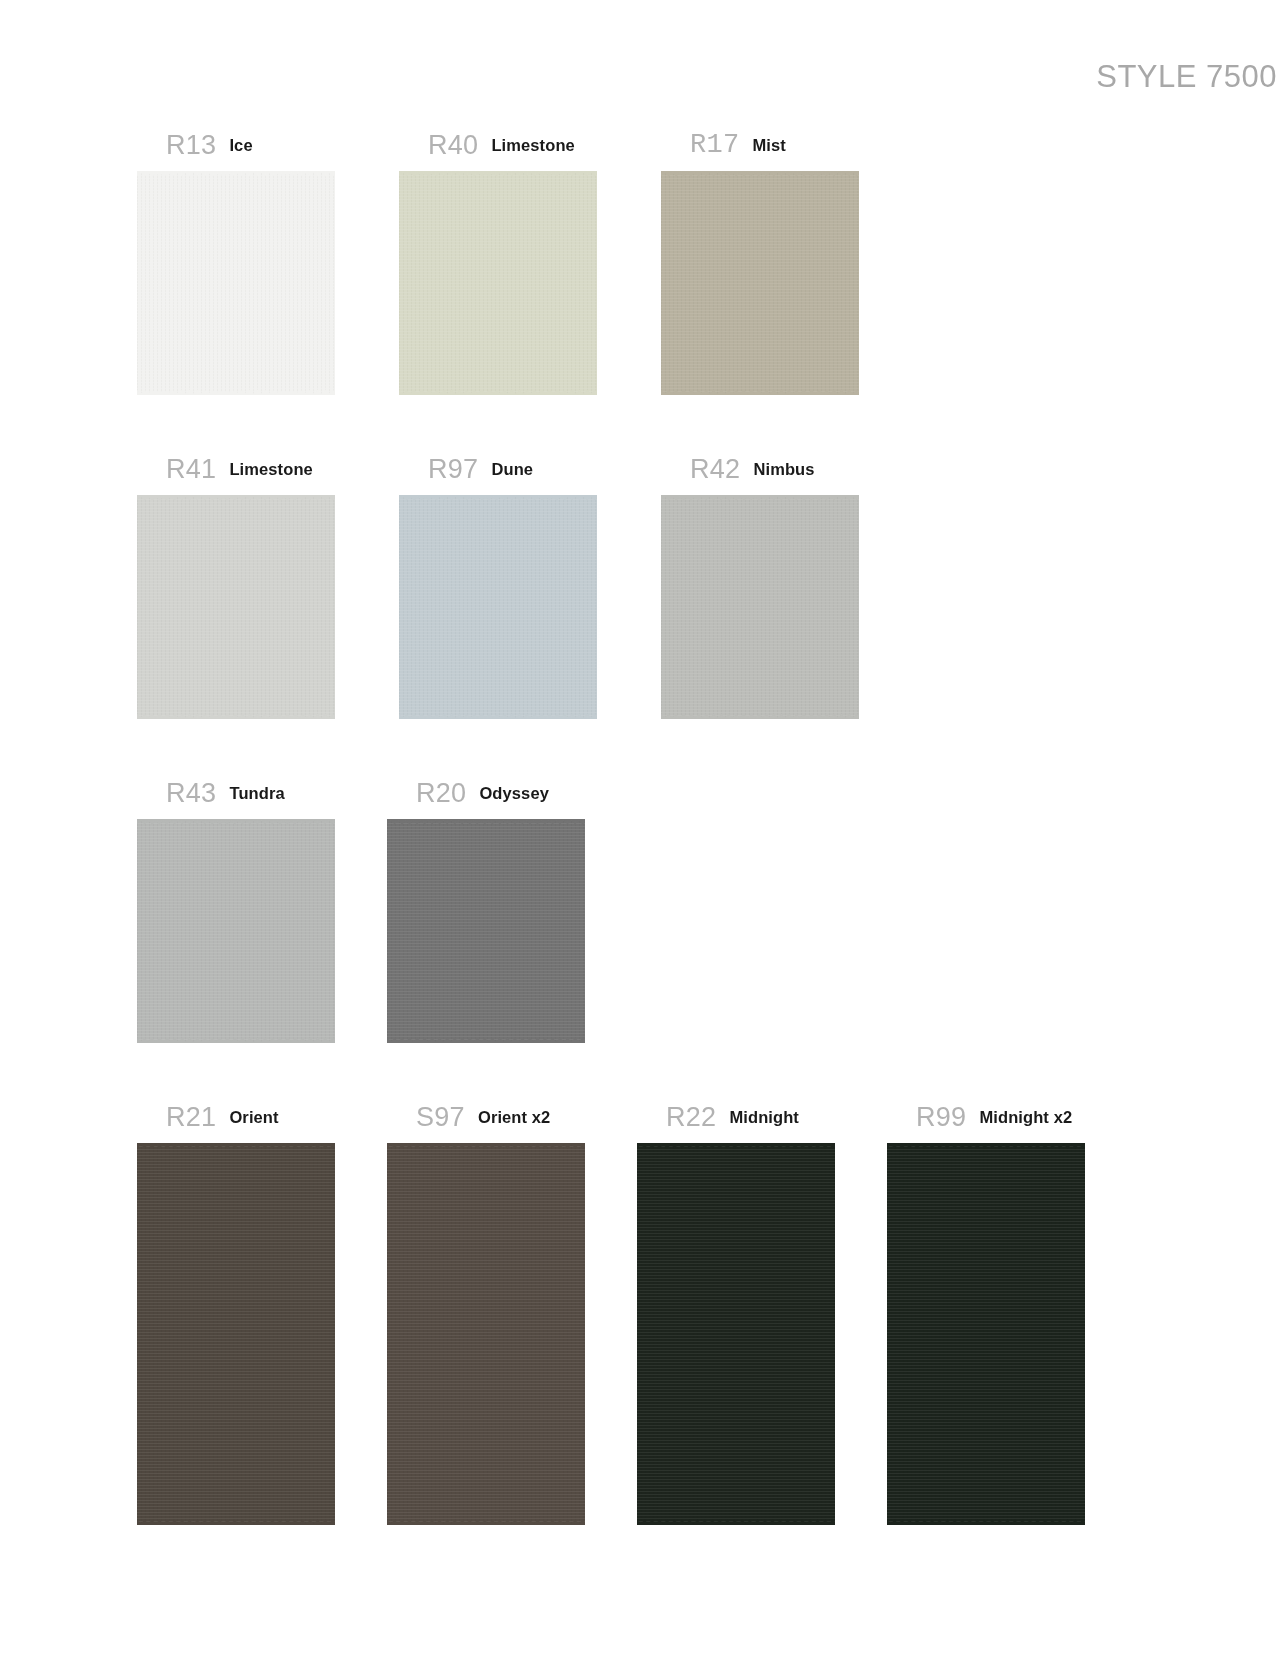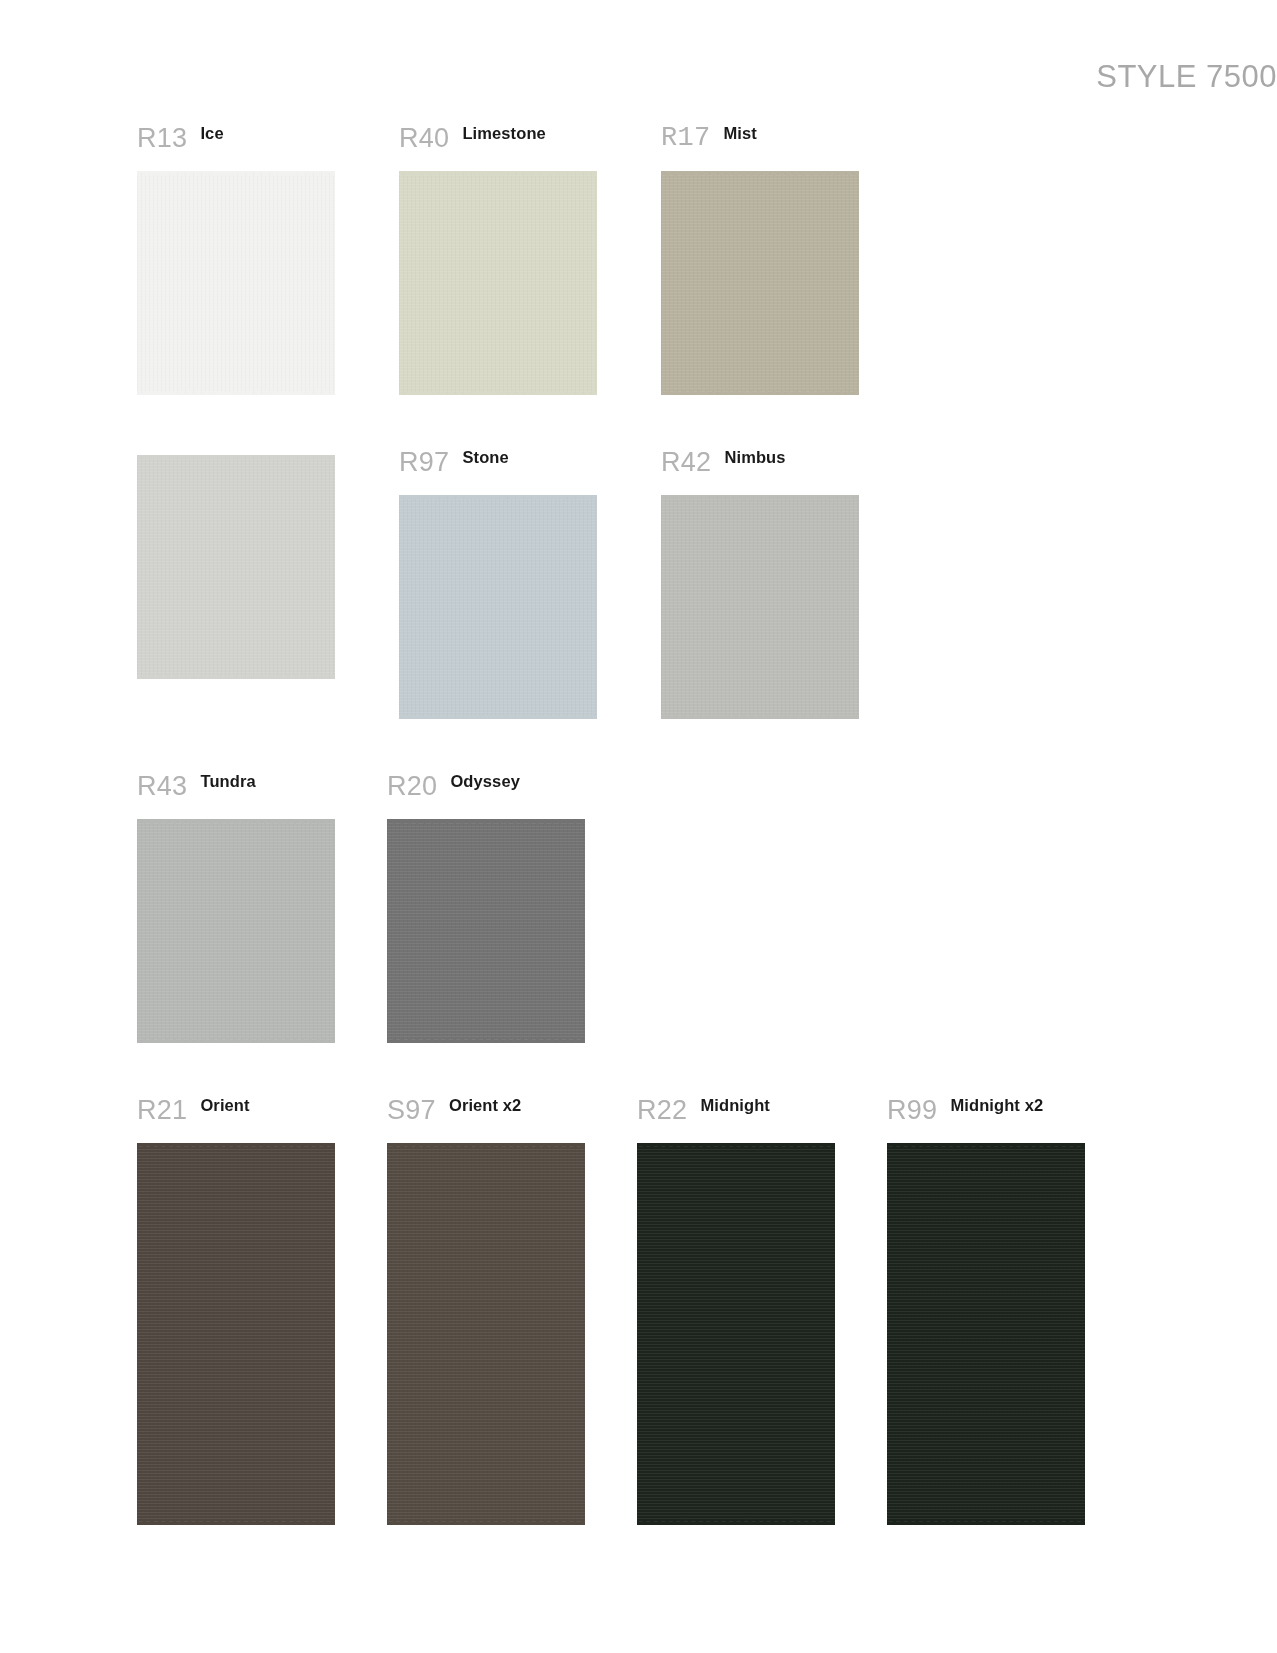--- a/index.html
+++ b/index.html
@@ -49,23 +49,24 @@
   .swatch-cell {
     width: 262px;
     box-sizing: border-box;
     display: flex;
     flex-direction: column;
   }
 
   .swatch-label {
     display: flex;
     flex-direction: row;
-    align-items: flex-start;
+    align-items: center;
     height: 40px;
     white-space: nowrap;
+    margin-left: 29px;
   }
 
   .swatch-code {
     font-size: 27px;
     font-weight: 400;
     color: #b2b2b2;
     letter-spacing: 0.3px;
     line-height: 1;
   }
 
@@ -218,28 +219,32 @@
         <div class="swatch-chip" style="background-color: rgb(184, 178, 160);">
           <div class="chip-body" style="background-color: rgb(184, 178, 160);"></div>
         </div>
       </div>
     </div>
 
     <div class="row-gap-1"></div>
 
     <div class="swatch-row">
       <div class="swatch-cell">
+        <div class="swatch-label">
+          <span class="swatch-code" style="color: rgb(178, 178, 178);">R41</span>
+          <span class="swatch-name" style="color: rgb(26, 26, 26);">Limestone</span>
+        </div>
         <div class="swatch-chip" style="background-color: rgb(210, 211, 207);">
           <div class="chip-body" style="background-color: rgb(210, 211, 207);"></div>
         </div>
       </div>
       <div class="swatch-cell">
         <div class="swatch-label">
           <span class="swatch-code" style="color: rgb(178, 178, 178);">R97</span>
-          <span class="swatch-name" style="color: rgb(26, 26, 26);">Stone</span>
+          <span class="swatch-name" style="color: rgb(26, 26, 26);">Dune</span>
         </div>
         <div class="swatch-chip" style="background-color: rgb(194, 204, 209);">
           <div class="chip-body" style="background-color: rgb(194, 204, 209);"></div>
         </div>
       </div>
       <div class="swatch-cell">
         <div class="swatch-label">
           <span class="swatch-code" style="color: rgb(178, 178, 178);">R42</span>
           <span class="swatch-name" style="color: rgb(26, 26, 26);">Nimbus</span>
         </div>

